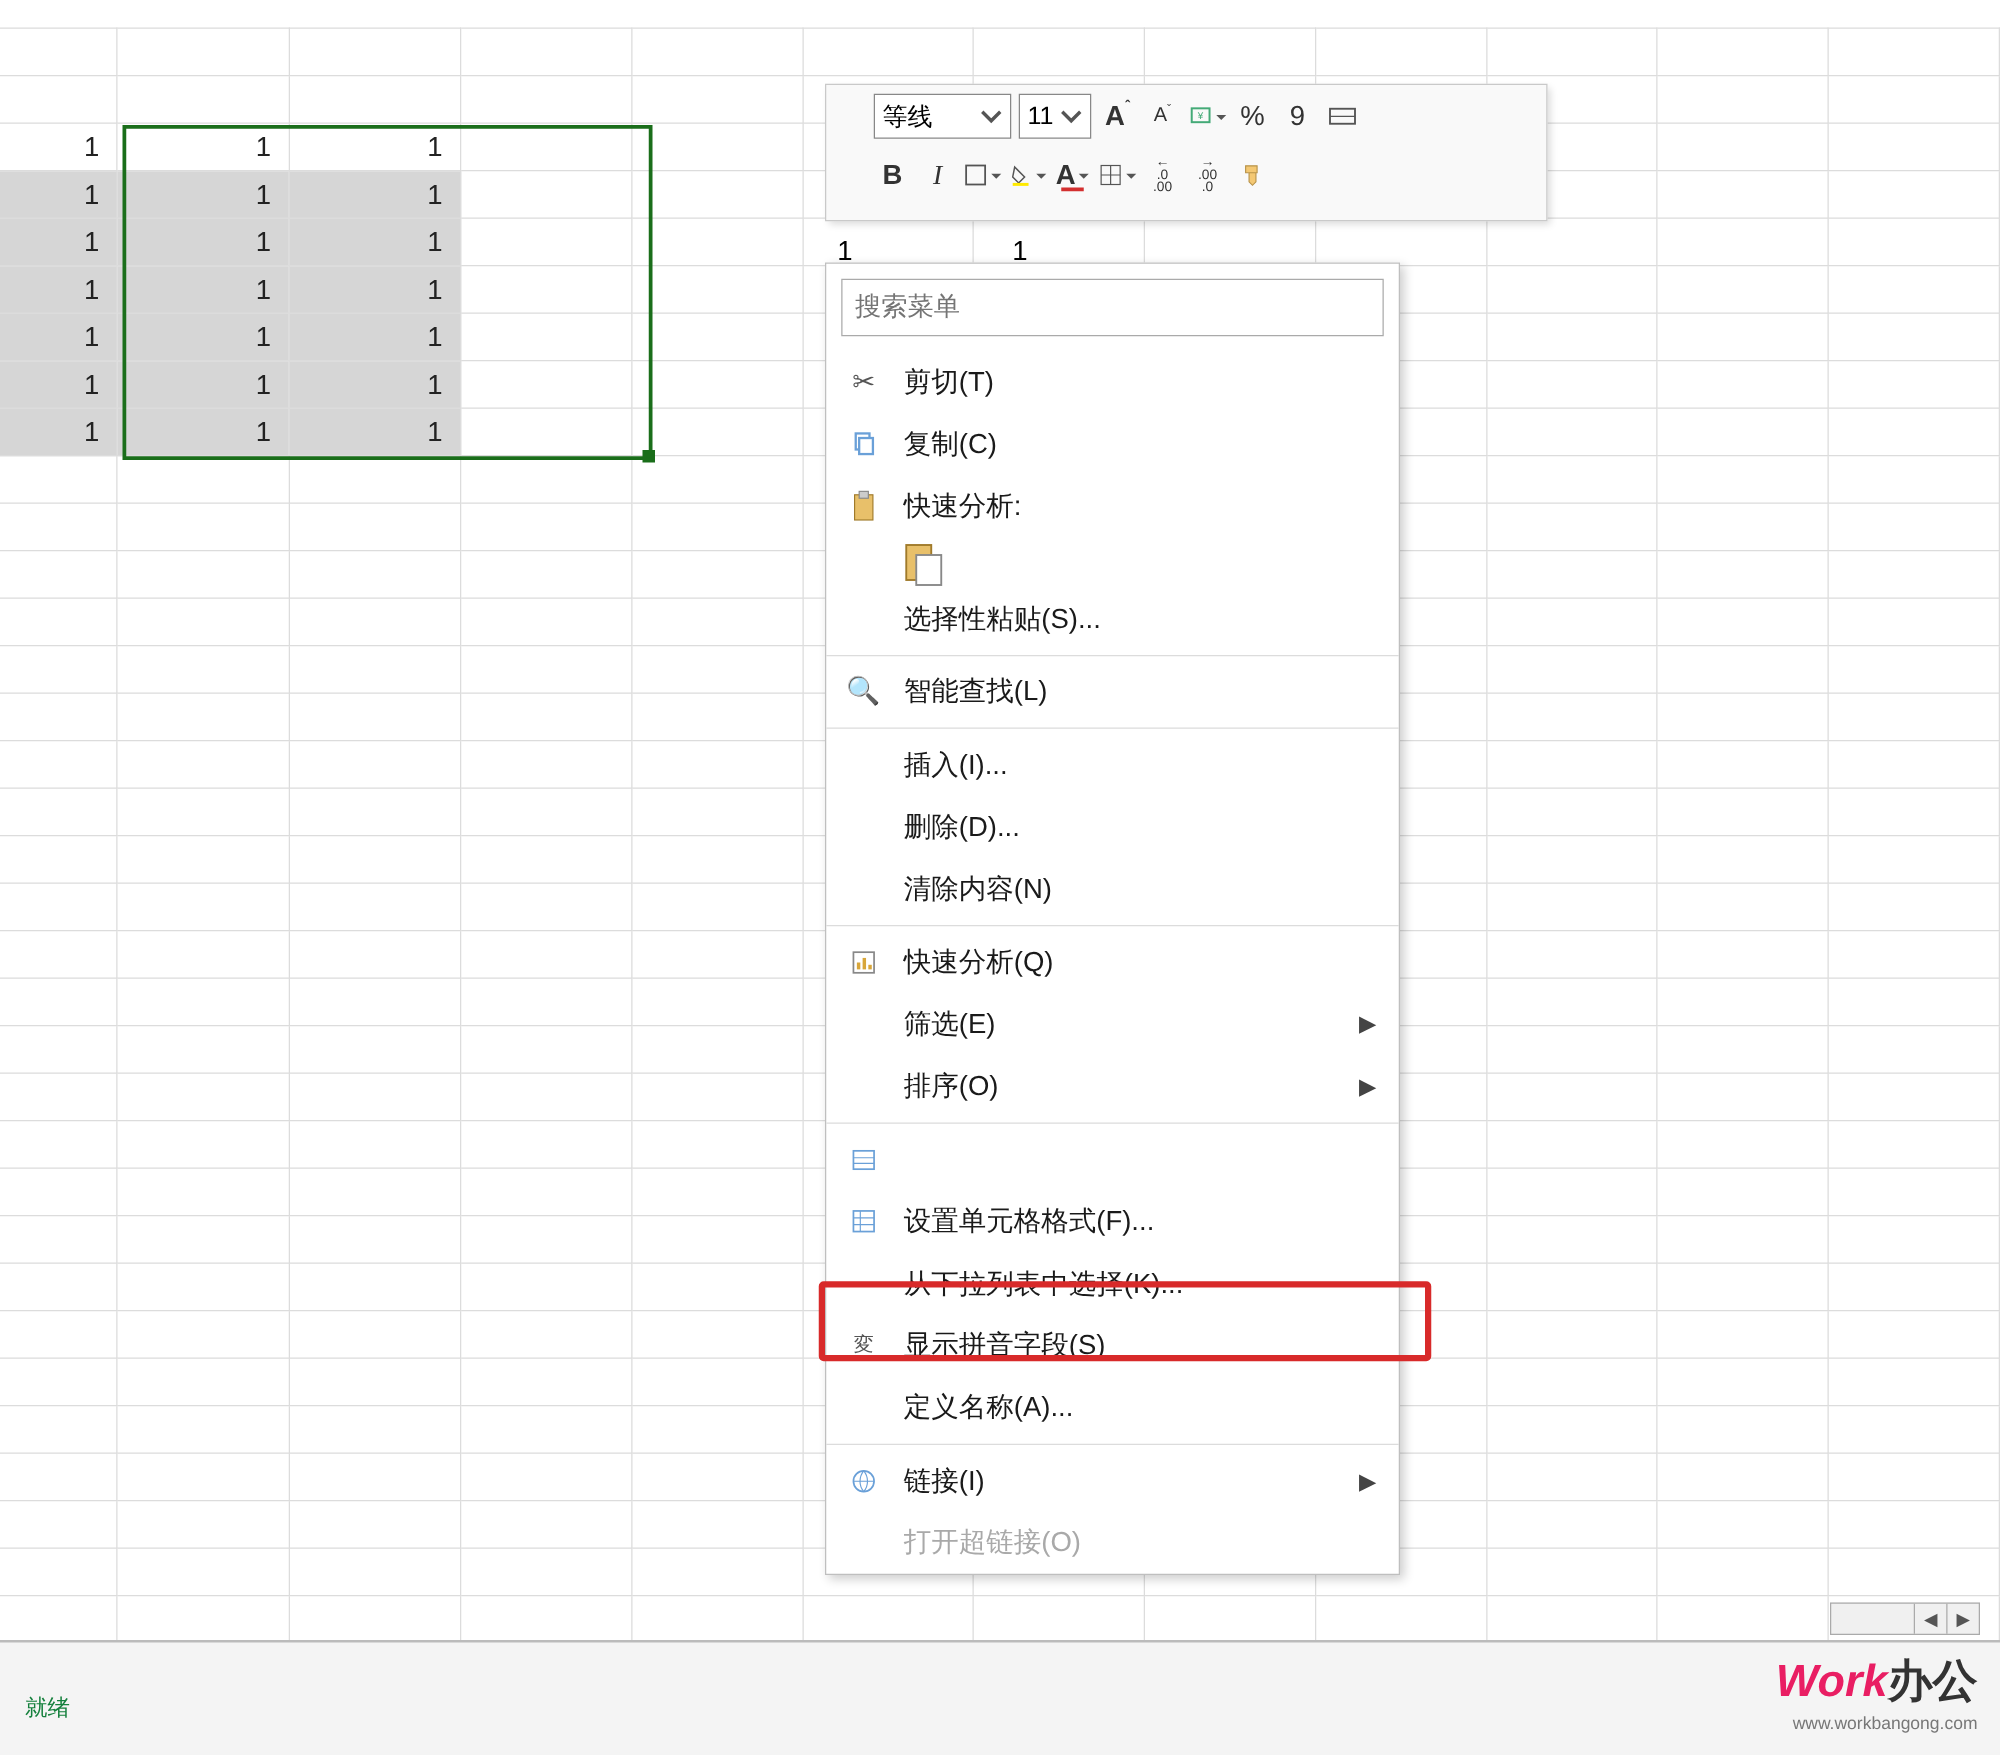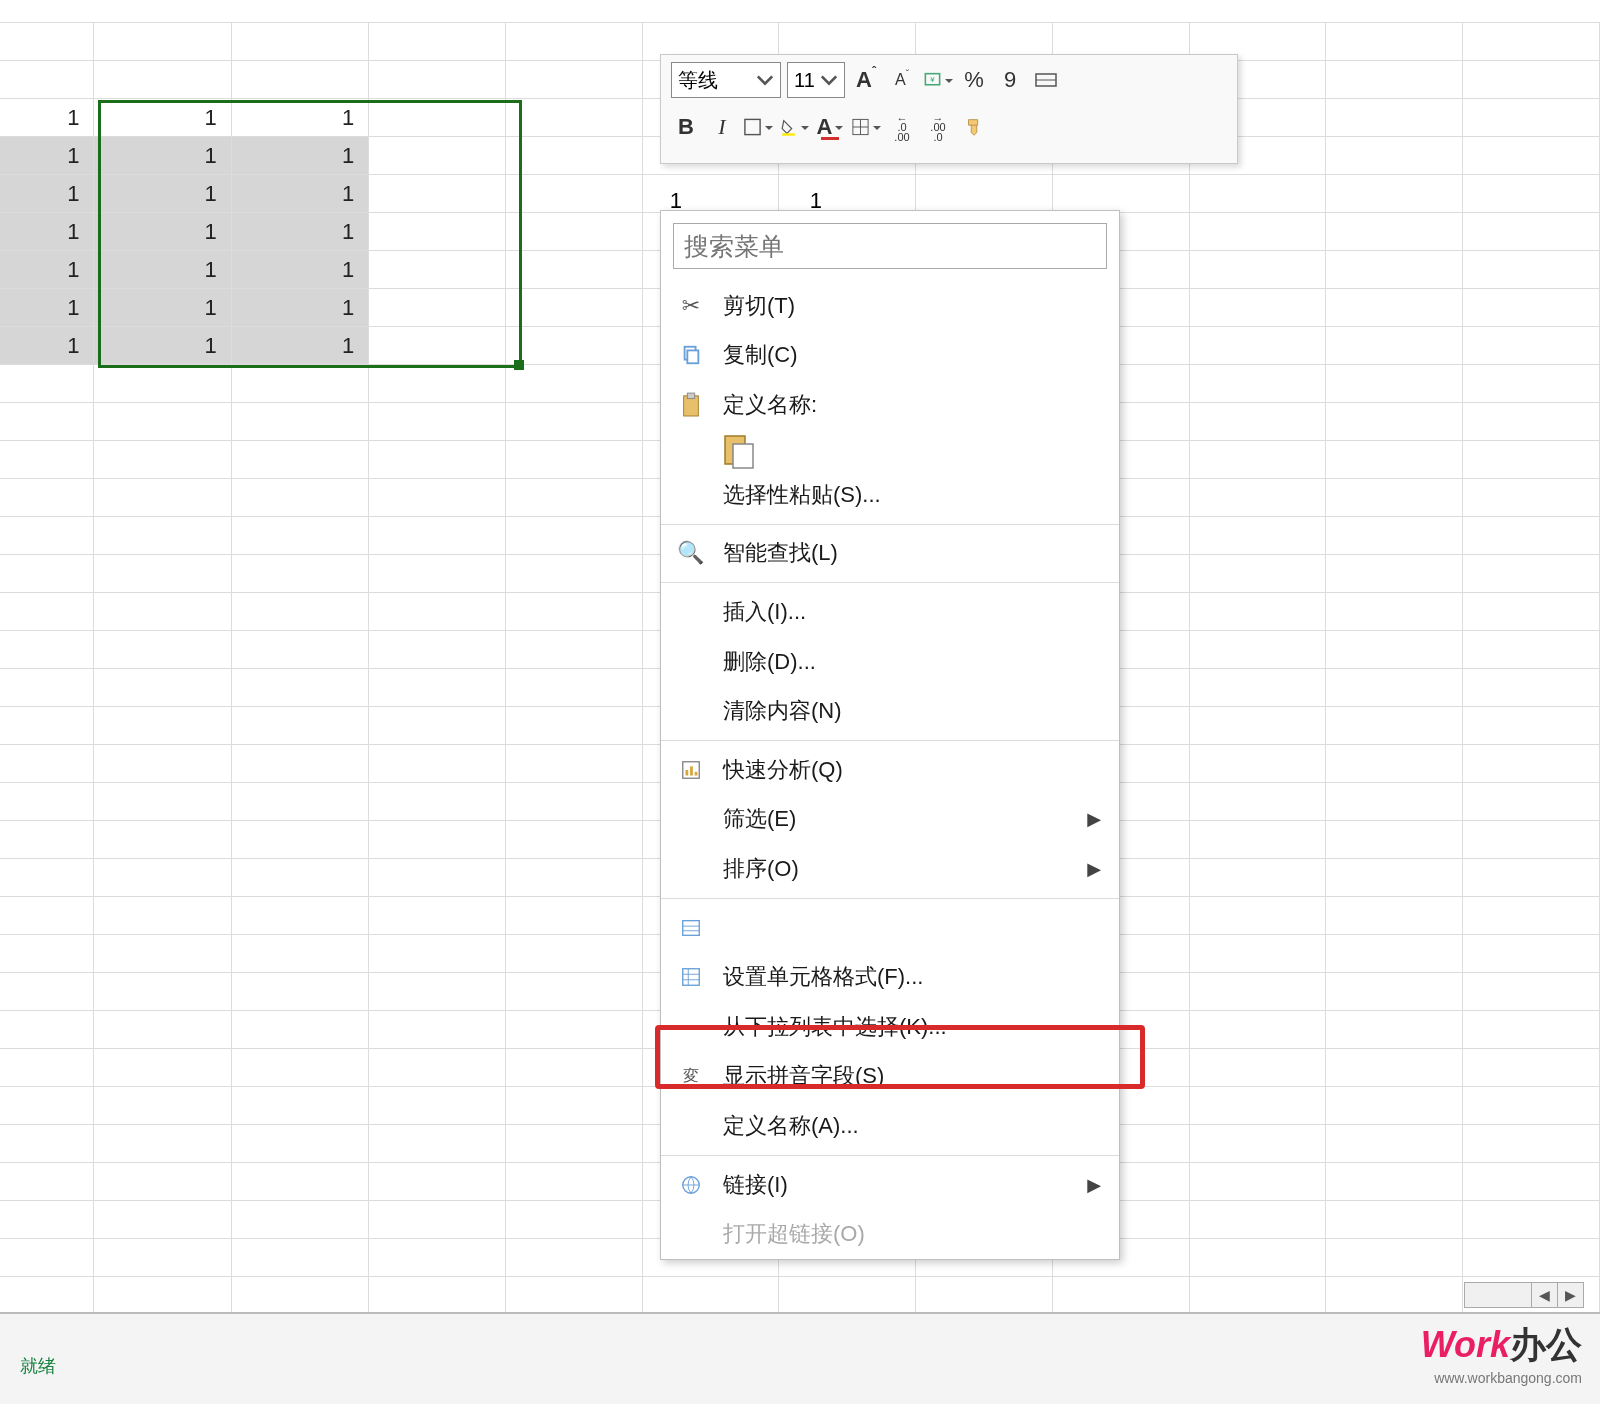--- a/index.html
+++ b/index.html
@@ -19,43 +19,43 @@
     border:3px solid #1a6e1a;
   }
   .selrange .handle { position:absolute; right:-5px; bottom:-5px; width:10px; height:10px; background:#1a6e1a;}
   .selcell {
     background:#d6d6d6; text-align:right; padding-right:14px; font-size:22px; color:#222;
   }
   .nosel { background:#fff; }
   .extracell { position:absolute; font-size:22px; text-align:right; }
   
   .minibar {
-    position:absolute; left:660px; top:54px; width:578px; height:110px;
+    position:absolute; left:660px; top:67px; width:578px; height:110px;
     background:#f9f9f9; border:1px solid #c9c9c9; box-shadow:3px 3px 6px rgba(0,0,0,.15);
-    display:flex; flex-direction:column;
+    display:flex; flex-direction:column;padding-left:28px;
   }
   .mbrow { display:flex; align-items:center; gap:6px; padding:7px 10px; }
   .fontbox, .sizebox {
     background:#fff; border:1px solid #888; height:36px; display:flex; align-items:center;
     font-size:20px; padding:0 6px;
   }
   .fontbox { width:110px; }
   .sizebox { width:58px; }
   .dd { width:18px; height:18px; margin-left:auto; }
   .ico { width:30px; height:30px; display:flex; align-items:center; justify-content:center; font-size:22px; color:#333; }
   .drop-tri::after { content:""; display:inline-block; border:4px solid transparent; border-top-color:#555; margin-left:3px; position:relative; top:3px;}
   
   .ctxmenu {
     position:absolute; left:660px; top:210px; width:460px; height:1050px;
     background:#fff; border:1px solid #bfbfbf; box-shadow:3px 3px 8px rgba(0,0,0,.2);
     display:flex; flex-direction:column; font-size:22px; color:#1a1a1a;
   }
   .searchwrap { padding:12px; }
   .searchbox {
-    width:100%; height:46px; border:1px solid #aaa; padding:6px 10px; font-size:25px;
+    width:100%; height:46px; border:1px solid #aaa; padding:6px 10px; font-size:21px;
     color:#666; background:#fff;
   }
   .mitem {
     display:flex; align-items:center; height:52px; padding-left:14px; padding-right:18px; gap:16px;
     cursor:default;
   }
   .mitem.header { font-weight:normal; }
   .mitem .micon { width:32px; height:32px; display:flex;align-items:center;justify-content:center; font-size:22px; color:#555;}
   .mitem .label { flex:1; white-space:nowrap; }
   .mitem .arrow { font-size:18px; color:#444; }
@@ -692,21 +692,21 @@
       </div>
     <div class="label">复制(C)</div>
   </div>
   <div class="mitem header">
     <div class="micon">
         <svg width="22" height="26" viewBox="0 0 24 28">
           <rect x="4" y="4" width="16" height="22" fill="#e8c06a" stroke="#a07a2a"></rect>
           <rect x="8" y="1" width="8" height="6" fill="#ccc" stroke="#888"></rect>
         </svg>
       </div>
-    <div class="label">定义名称:</div>
+    <div class="label">快速分析:</div>
   </div>
   <div class="paste-ico">
     <svg width="40" height="40" viewBox="0 0 40 40">
         <rect x="6" y="6" width="20" height="28" fill="#e8c06a" stroke="#a07a2a" stroke-width="1.5"></rect>
         <rect x="14" y="14" width="20" height="24" fill="#fff" stroke="#888" stroke-width="1.5"></rect>
       </svg>
   </div>
   <div class="mitem indent">
     <div class="label">选择性粘贴(S)...</div>
   </div>

